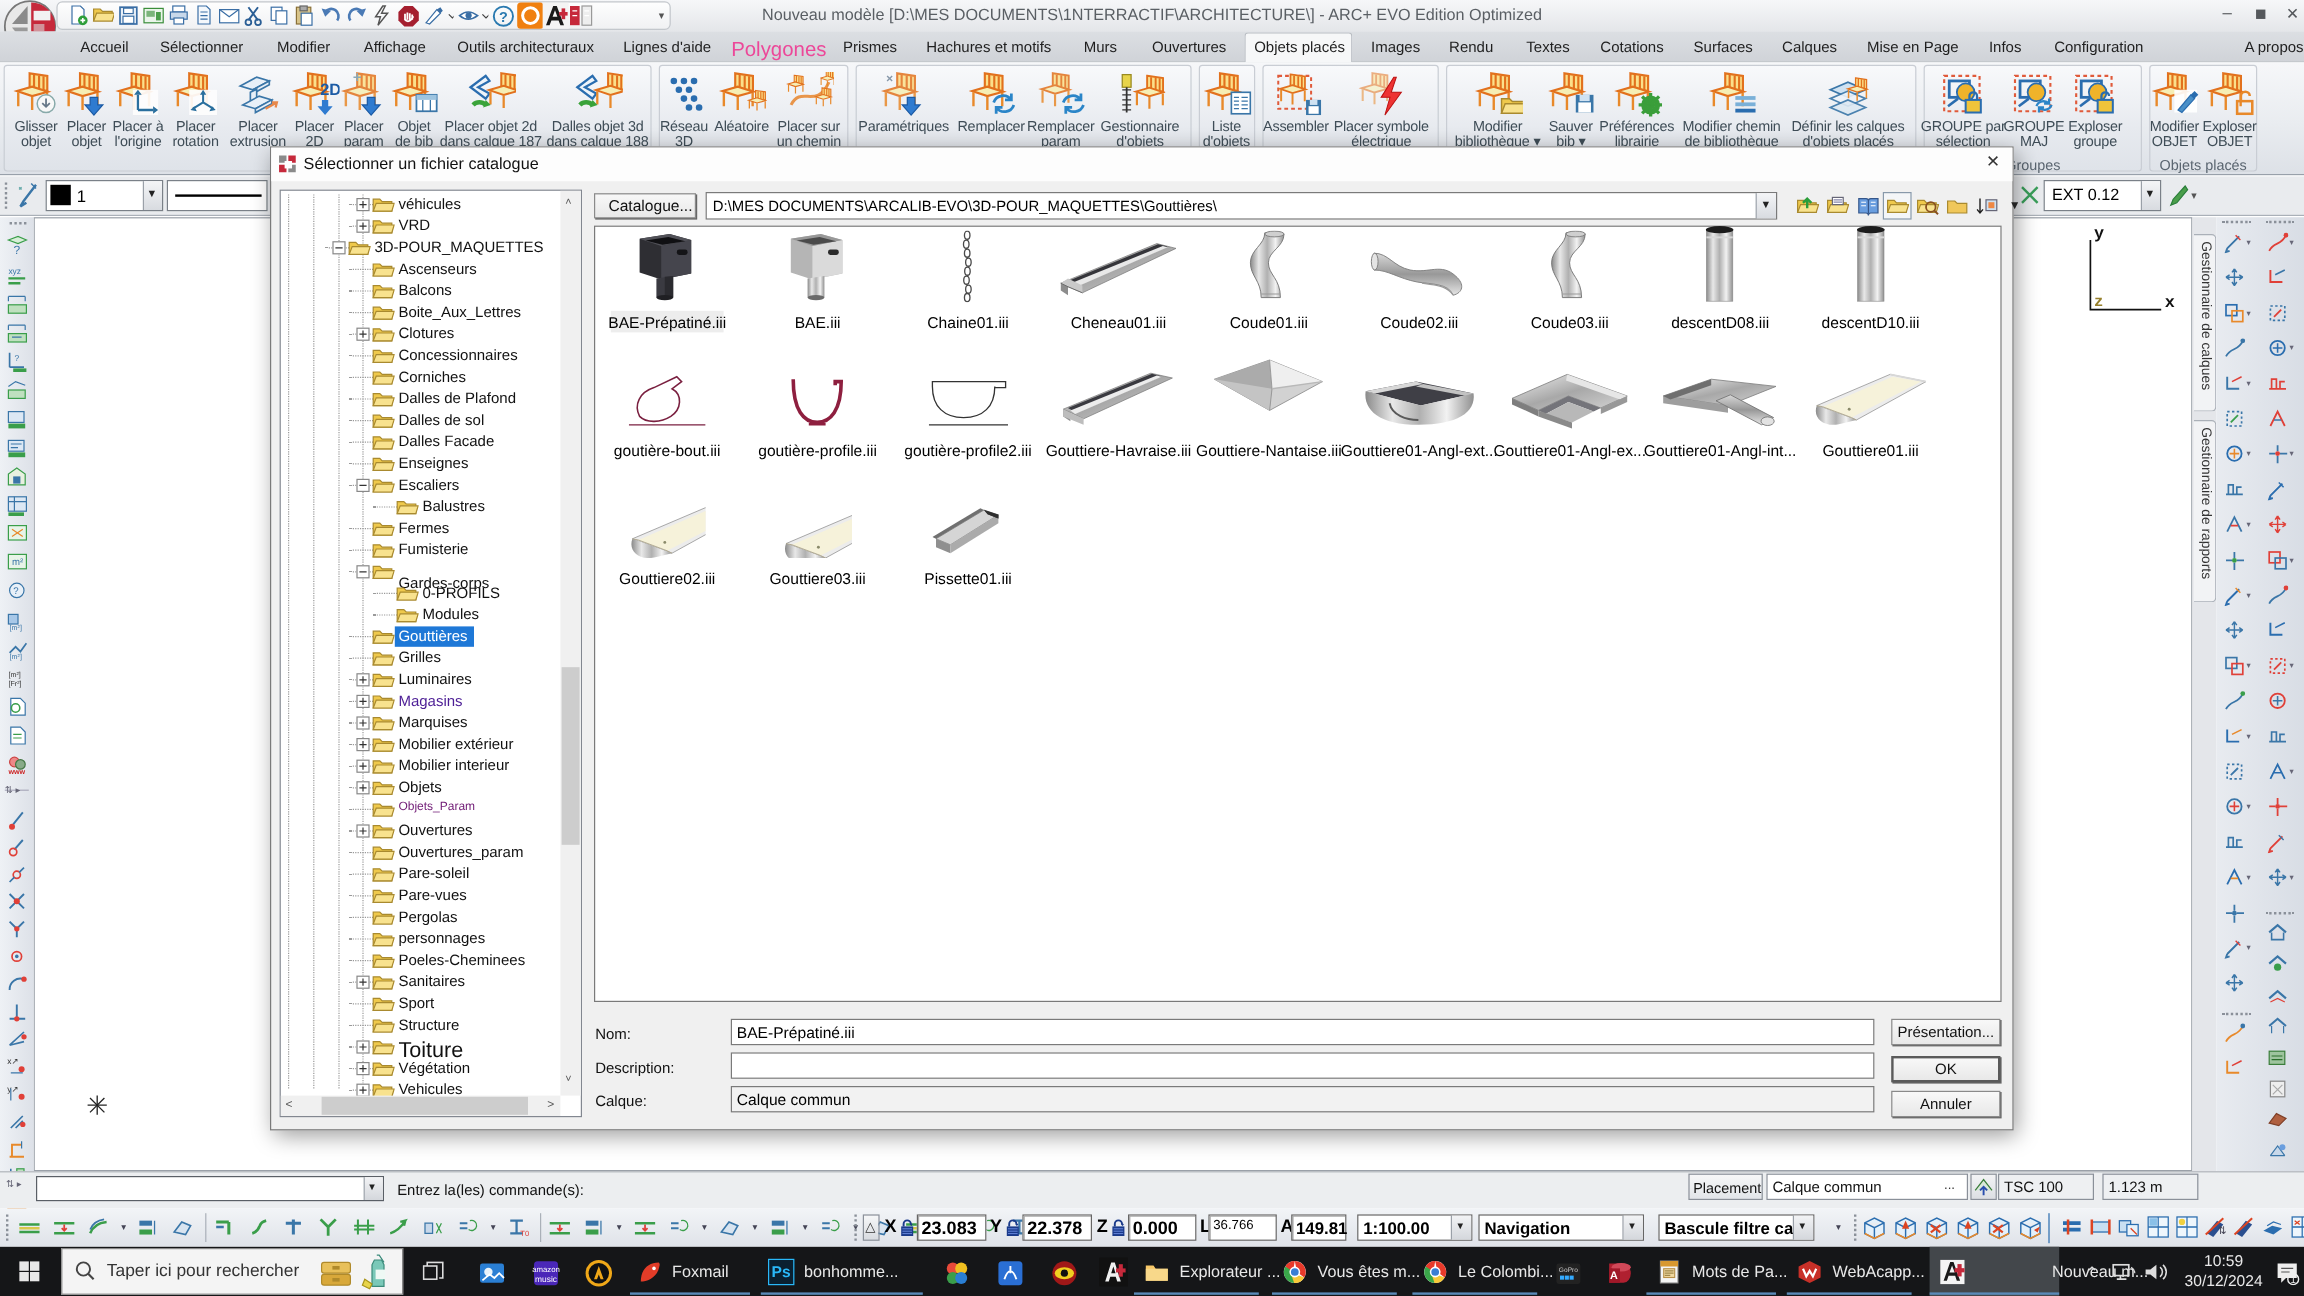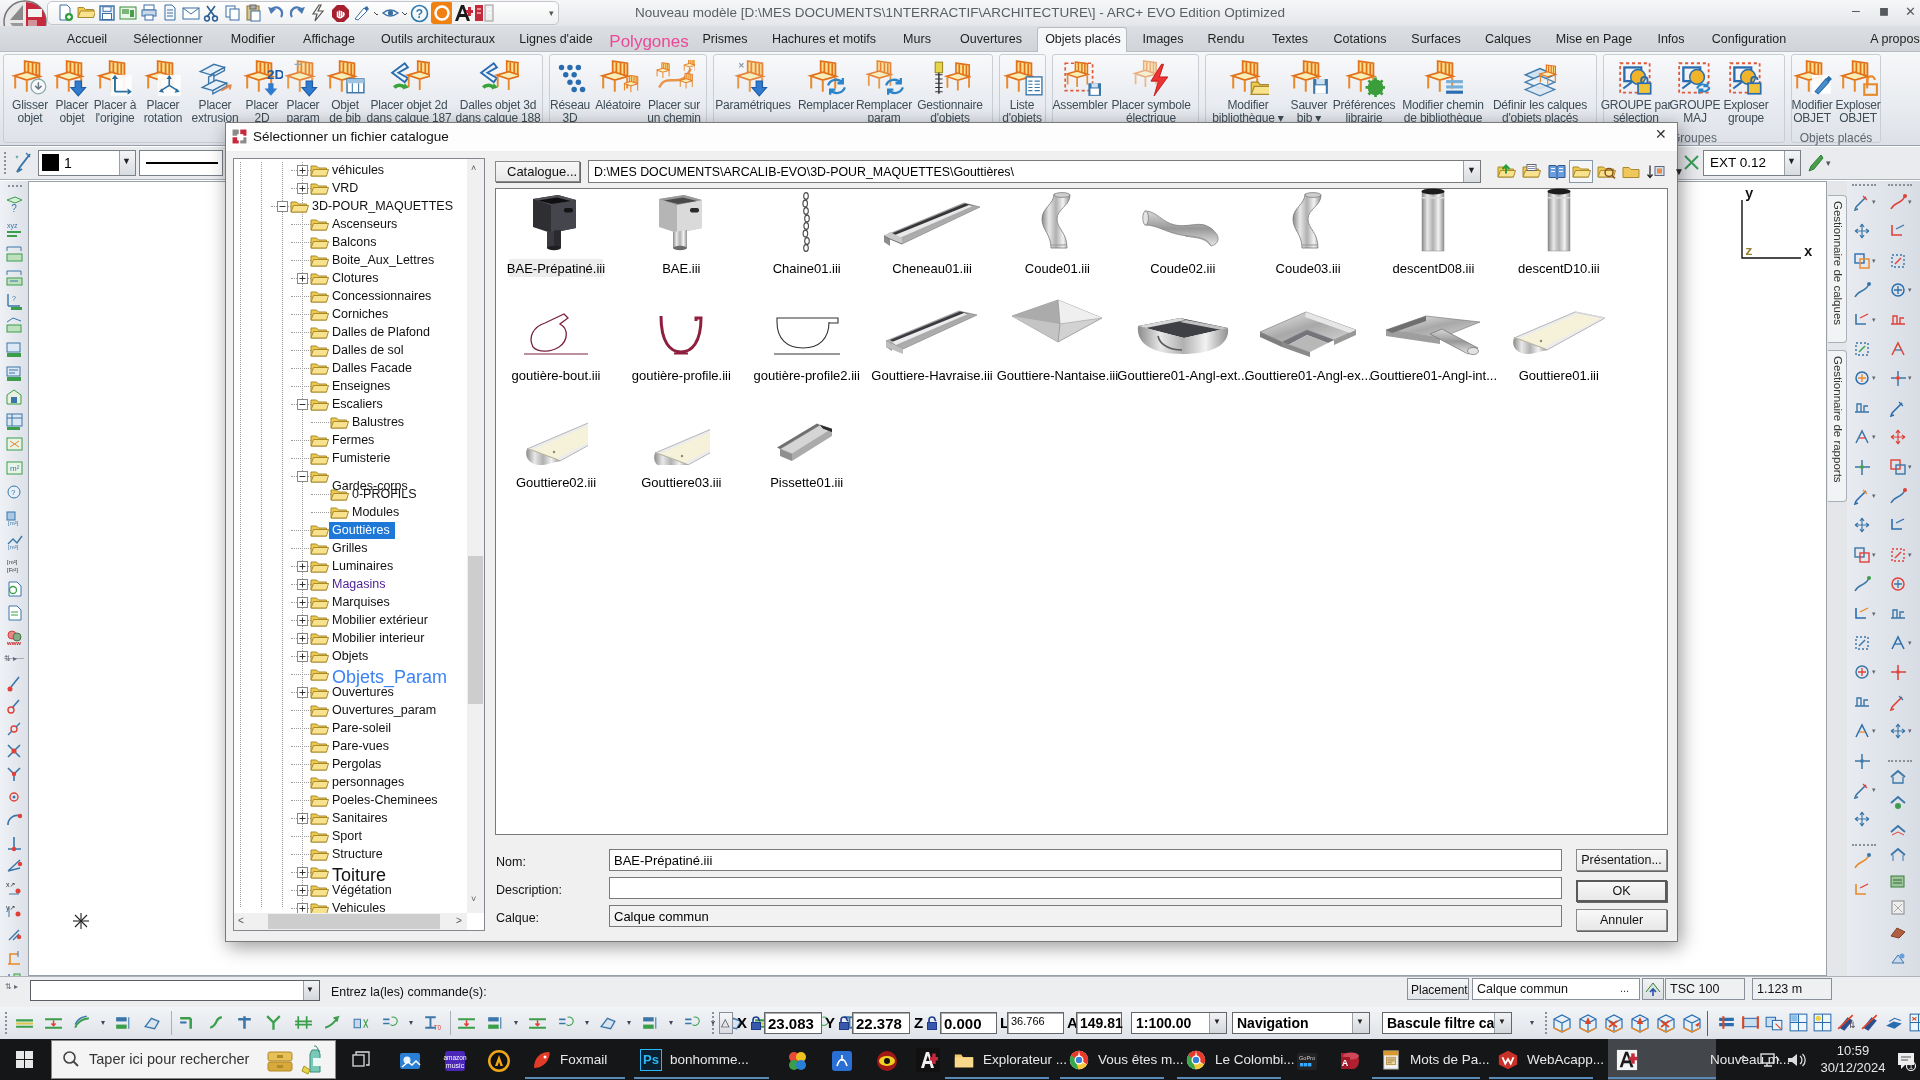--- a/index.html
+++ b/index.html
@@ -1586,21 +1586,21 @@
     <path d="M2.5 5.5 h6 M5.5 2.5 v6" stroke="#333" stroke-width="1"></path>
   </svg>
 <svg class="a" style="left:310px;top:648px" width="19" height="16" viewBox="0 0 19 15">
     <use href="#folder"></use>
   </svg>
 <div class="a tx" style="left:332px;top:649px;font-size:12.5px;color:#111">Objets</div>
 <div class="a" style="left:291px;top:674px;width:20px;height:1px;border-top:1px dotted #9a9a9a"></div>
 <svg class="a" style="left:310px;top:666px" width="19" height="16" viewBox="0 0 19 15">
     <use href="#folder"></use>
   </svg>
-<div class="a tx" style="left:332px;top:667px;font-size:18px;color:#3b82f6">Objets_Param</div>
+<div class="a tx" style="left:332px;top:667px;font-size:10px;color:#701a75">Objets_Param</div>
 <div class="a" style="left:291px;top:692px;width:20px;height:1px;border-top:1px dotted #9a9a9a"></div>
 <div class="a" style="left:297px;top:687px;width:11px;height:11px;background:#fff;border:1px solid #888"></div>
 <svg class="a" style="left:297px;top:687px" width="11" height="11">
     <path d="M2.5 5.5 h6 M5.5 2.5 v6" stroke="#333" stroke-width="1"></path>
   </svg>
 <svg class="a" style="left:310px;top:684px" width="19" height="16" viewBox="0 0 19 15">
     <use href="#folder"></use>
   </svg>
 <div class="a tx" style="left:332px;top:685px;font-size:12.5px;color:#111">Ouvertures</div>
 <div class="a" style="left:291px;top:710px;width:20px;height:1px;border-top:1px dotted #9a9a9a"></div>

